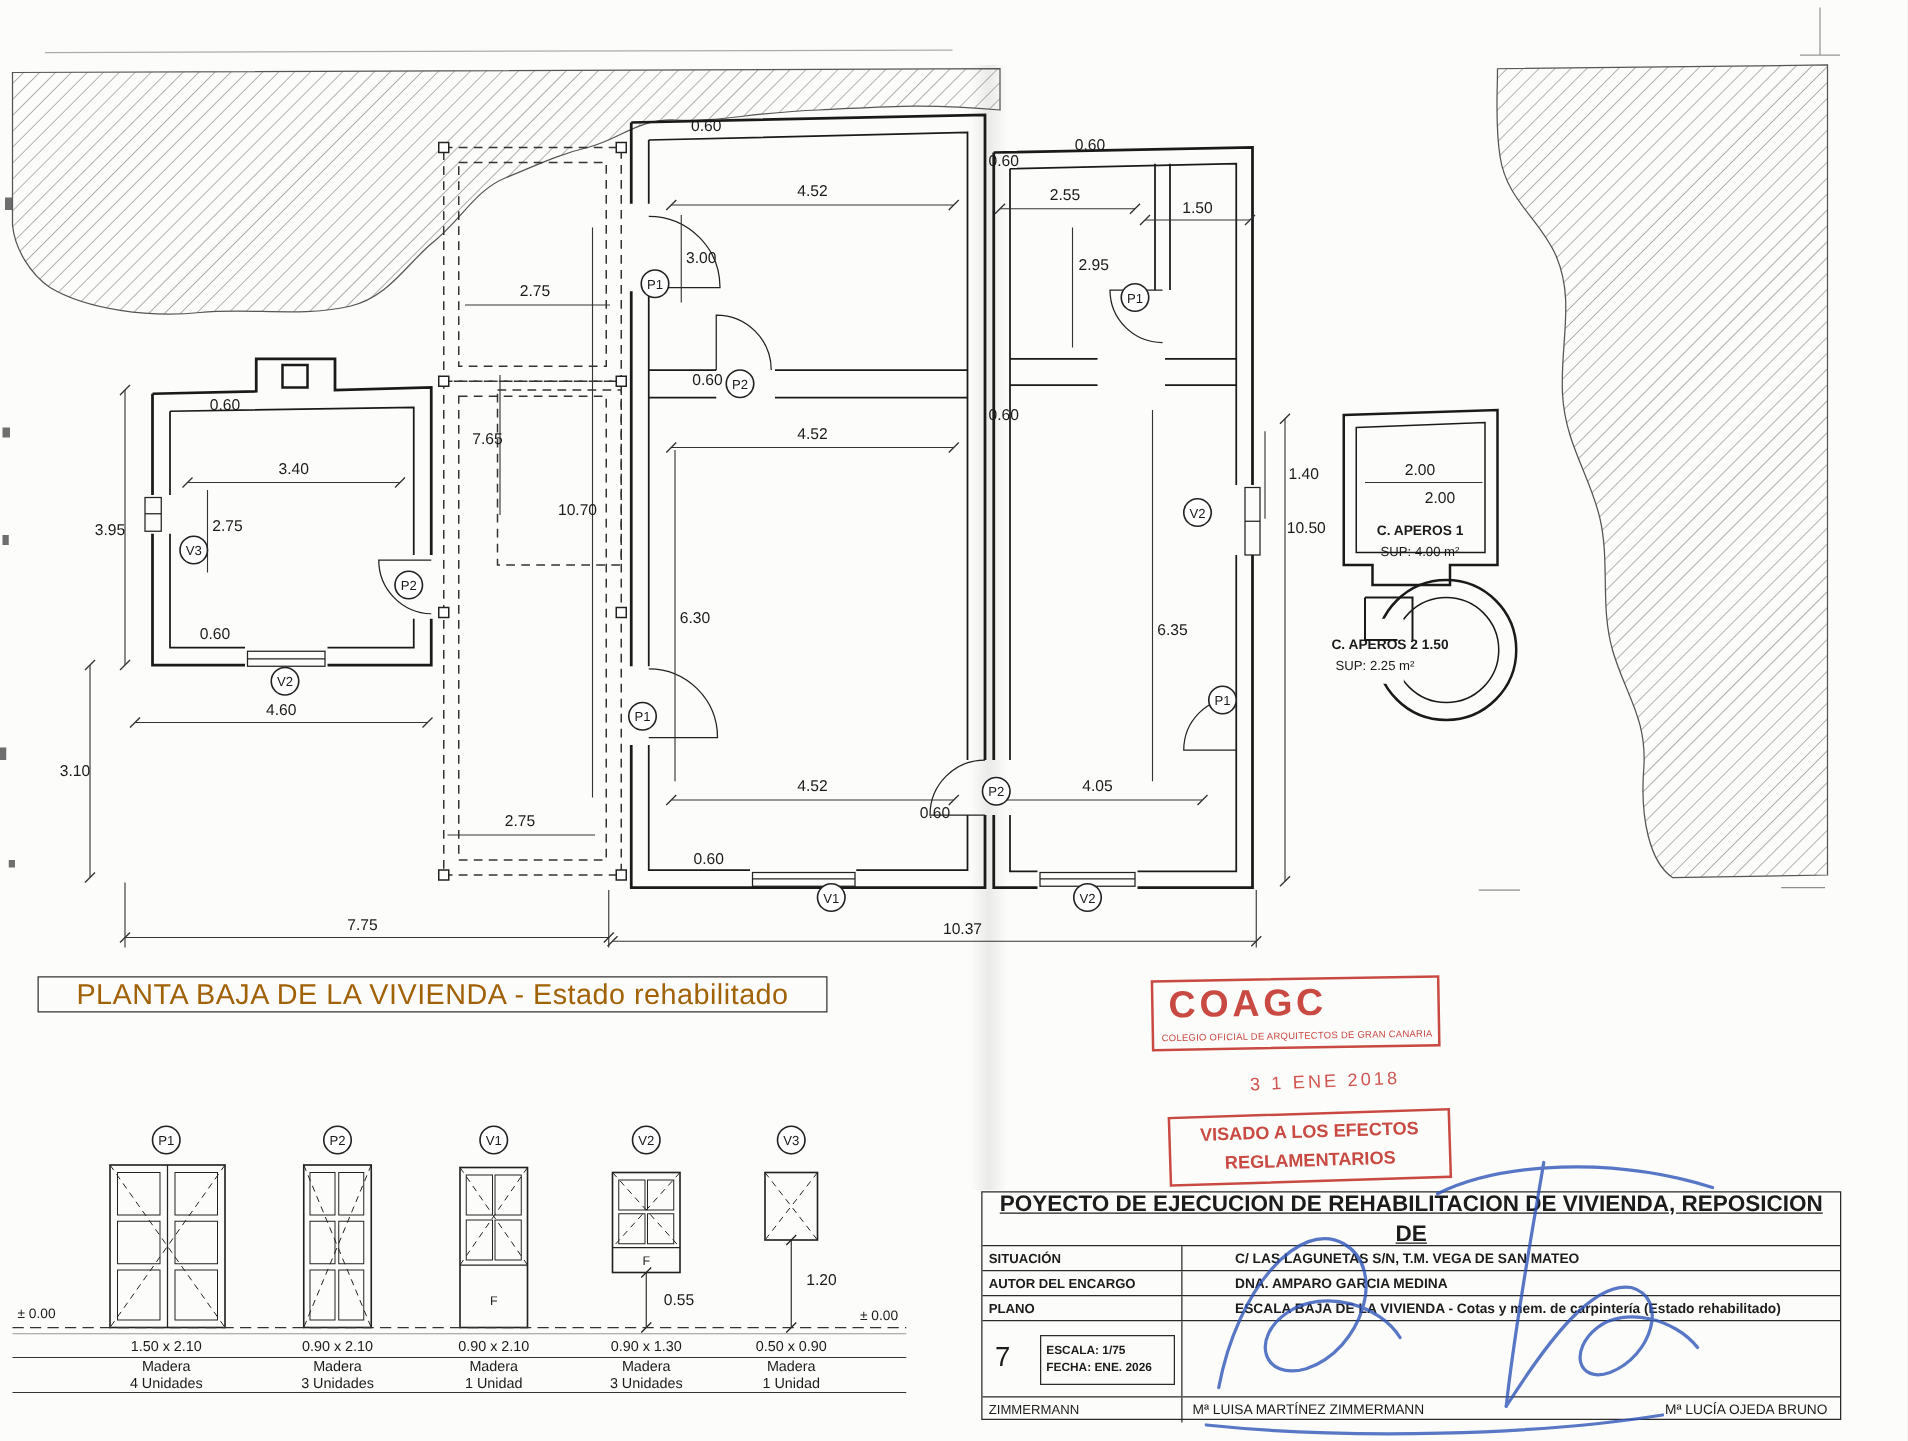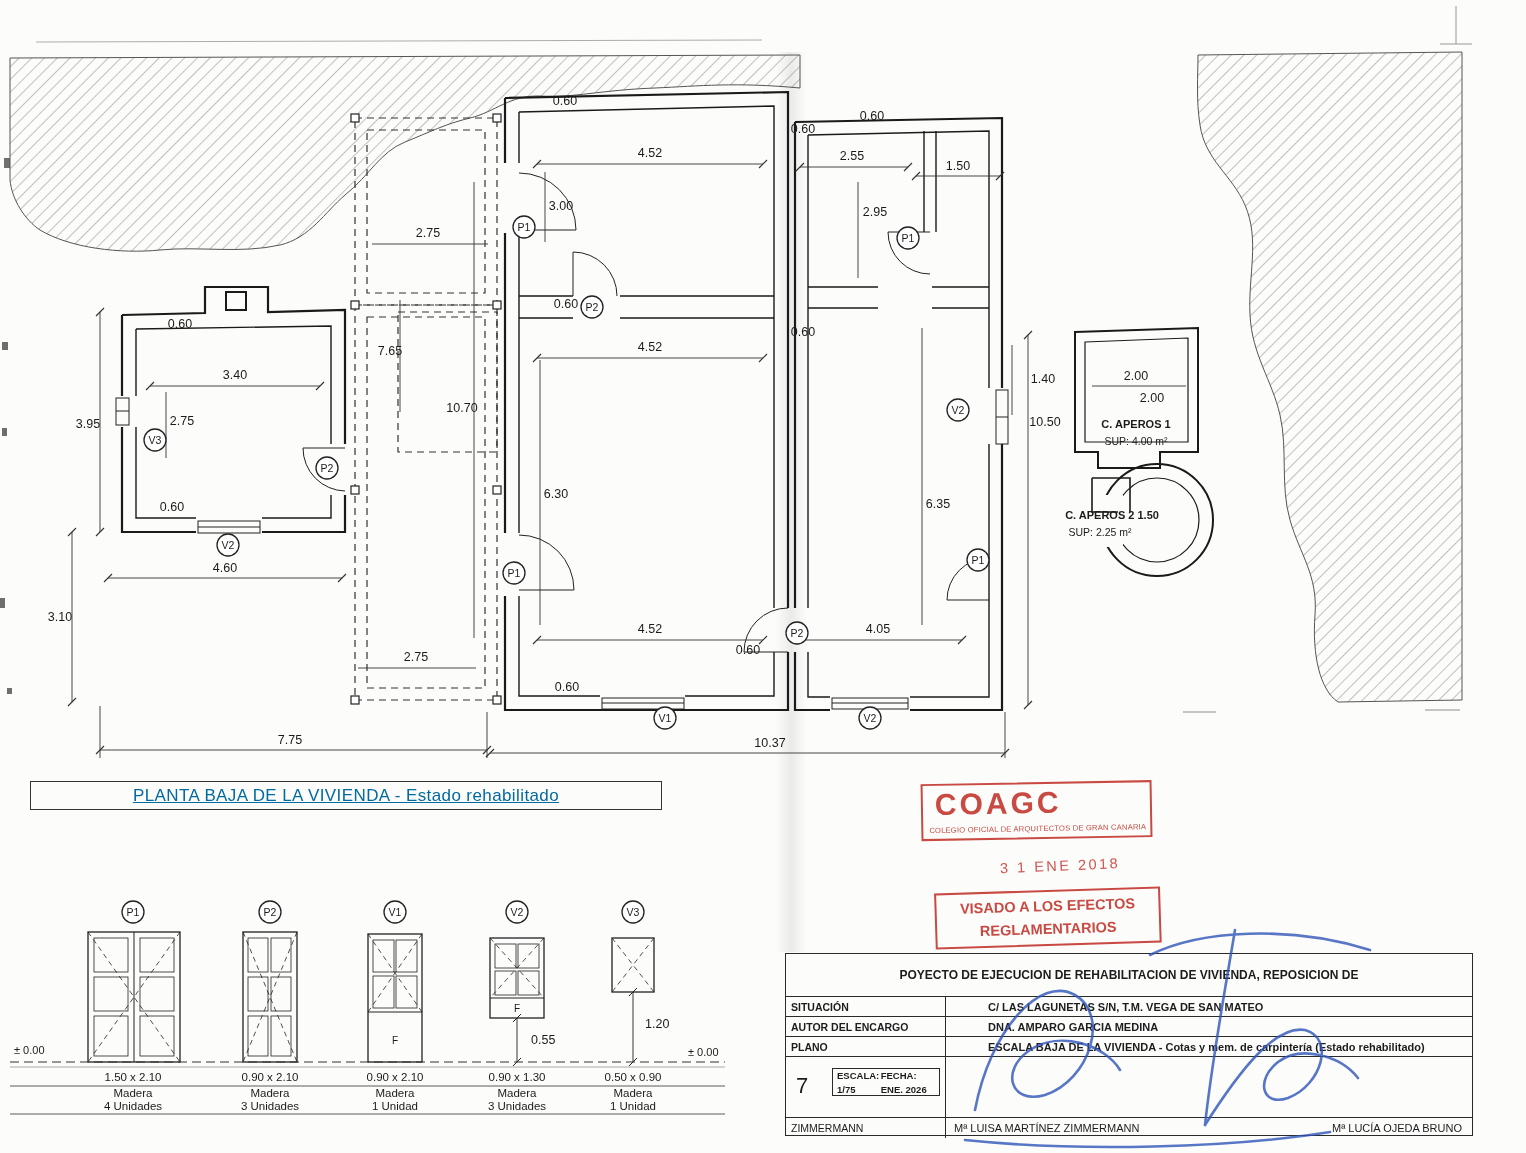--- a/index.html
+++ b/index.html
@@ -12,43 +12,43 @@
   .apTitle{font-size:11px;font-weight:bold;}
   .apSub{font-size:10.5px;}
   .legTxt{font-size:11.5px;}
   .fTxt{font-size:10px;}
   .lvlTxt{font-size:11px;}
 
   .overlay{position:absolute;z-index:1;}
   
   .titlebar{left:30px;top:781px;width:630px;height:27px;border:1.5px solid #333;
             display:flex;align-items:center;justify-content:center;
-            font-size:17px;letter-spacing:.4px;color:#0369a1;background:transparent;text-decoration:underline;}
+            font-size:23px;letter-spacing:.4px;color:#a16207;background:transparent;}
   
   .stamp{left:922px;top:782px;width:245px;height:170px;transform:rotate(-1deg);color:#c84a42;}
   .stampBox1{position:absolute;left:0;top:0;width:227px;height:53px;border:2.2px solid #c84a42;}
   .stampCoagc{position:absolute;left:12px;top:2px;font-size:30px;font-weight:bold;letter-spacing:3px;}
   .stampSub{position:absolute;left:6px;top:40px;font-size:7.6px;letter-spacing:.2px;white-space:nowrap;}
   .stampDate{position:absolute;left:78px;top:76px;font-size:14.5px;letter-spacing:2.5px;transform:rotate(-1.5deg);color:#d05550;}
   .stampBox2{position:absolute;left:12px;top:108px;width:222px;height:52px;border:2.2px solid #c84a42;
              display:flex;flex-direction:column;align-items:center;justify-content:center;
              font-size:14.5px;font-weight:bold;transform:rotate(-0.8deg);line-height:23px;}
   
   .tb{left:785px;top:953px;width:686px;height:181px;border:1.6px solid #2a2a2a;font-size:11px;background:transparent;}
   .tbHeader{height:42px;border-bottom:1.4px solid #2a2a2a;display:flex;flex-direction:column;
-            align-items:center;justify-content:center;font-size:12px;font-weight:600;line-height:1.35;text-align:center;}
+            align-items:center;justify-content:center;font-size:18px;font-weight:600;line-height:1.35;text-align:center;text-decoration:underline;}
   .tbRow{height:19px;border-bottom:1.2px solid #2a2a2a;display:flex;align-items:center;font-weight:bold;}
   .tbLabel{width:160px;border-right:1.2px solid #2a2a2a;height:100%;display:flex;align-items:center;
            padding-left:5px;box-sizing:border-box;font-size:10.5px;}
   .tbValue{flex:1;padding-left:6px;font-size:11px;white-space:nowrap;overflow:hidden;margin-left:36px;}
   .tbMain{height:60px;border-bottom:1.2px solid #2a2a2a;display:flex;}
   .tbMainLeft{width:160px;border-right:1.2px solid #2a2a2a;position:relative;box-sizing:border-box;}
   .tbSheet{position:absolute;left:10px;top:16px;font-size:22px;}
-  .tbScaleBox{position:absolute;left:46px;top:11px;width:108px;height:28px;border:1.1px solid #2a2a2a;
-              display:flex;flex-direction:row;justify-content:center;padding-left:4px;box-sizing:border-box;
+  .tbScaleBox{position:absolute;left:46px;top:11px;width:108px;height:40px;border:1.1px solid #2a2a2a;
+              display:flex;flex-direction:column;justify-content:center;padding-left:4px;box-sizing:border-box;
               font-size:9.5px;font-weight:600;line-height:1.45;}
   .tbMainRight{flex:1;}
   .tbFooter{height:20px;display:flex;align-items:center;}
   .tbFooterVal{flex:1;display:flex;justify-content:space-between;padding:0 10px 0 8px;font-size:11px;}
   
   .fold{left:776px;top:52px;width:30px;height:900px;z-index:0;pointer-events:none;
         background:linear-gradient(90deg,rgba(0,0,0,0),rgba(0,0,0,0.07),rgba(0,0,0,0));}
 </style>
 </head>
 <body>

